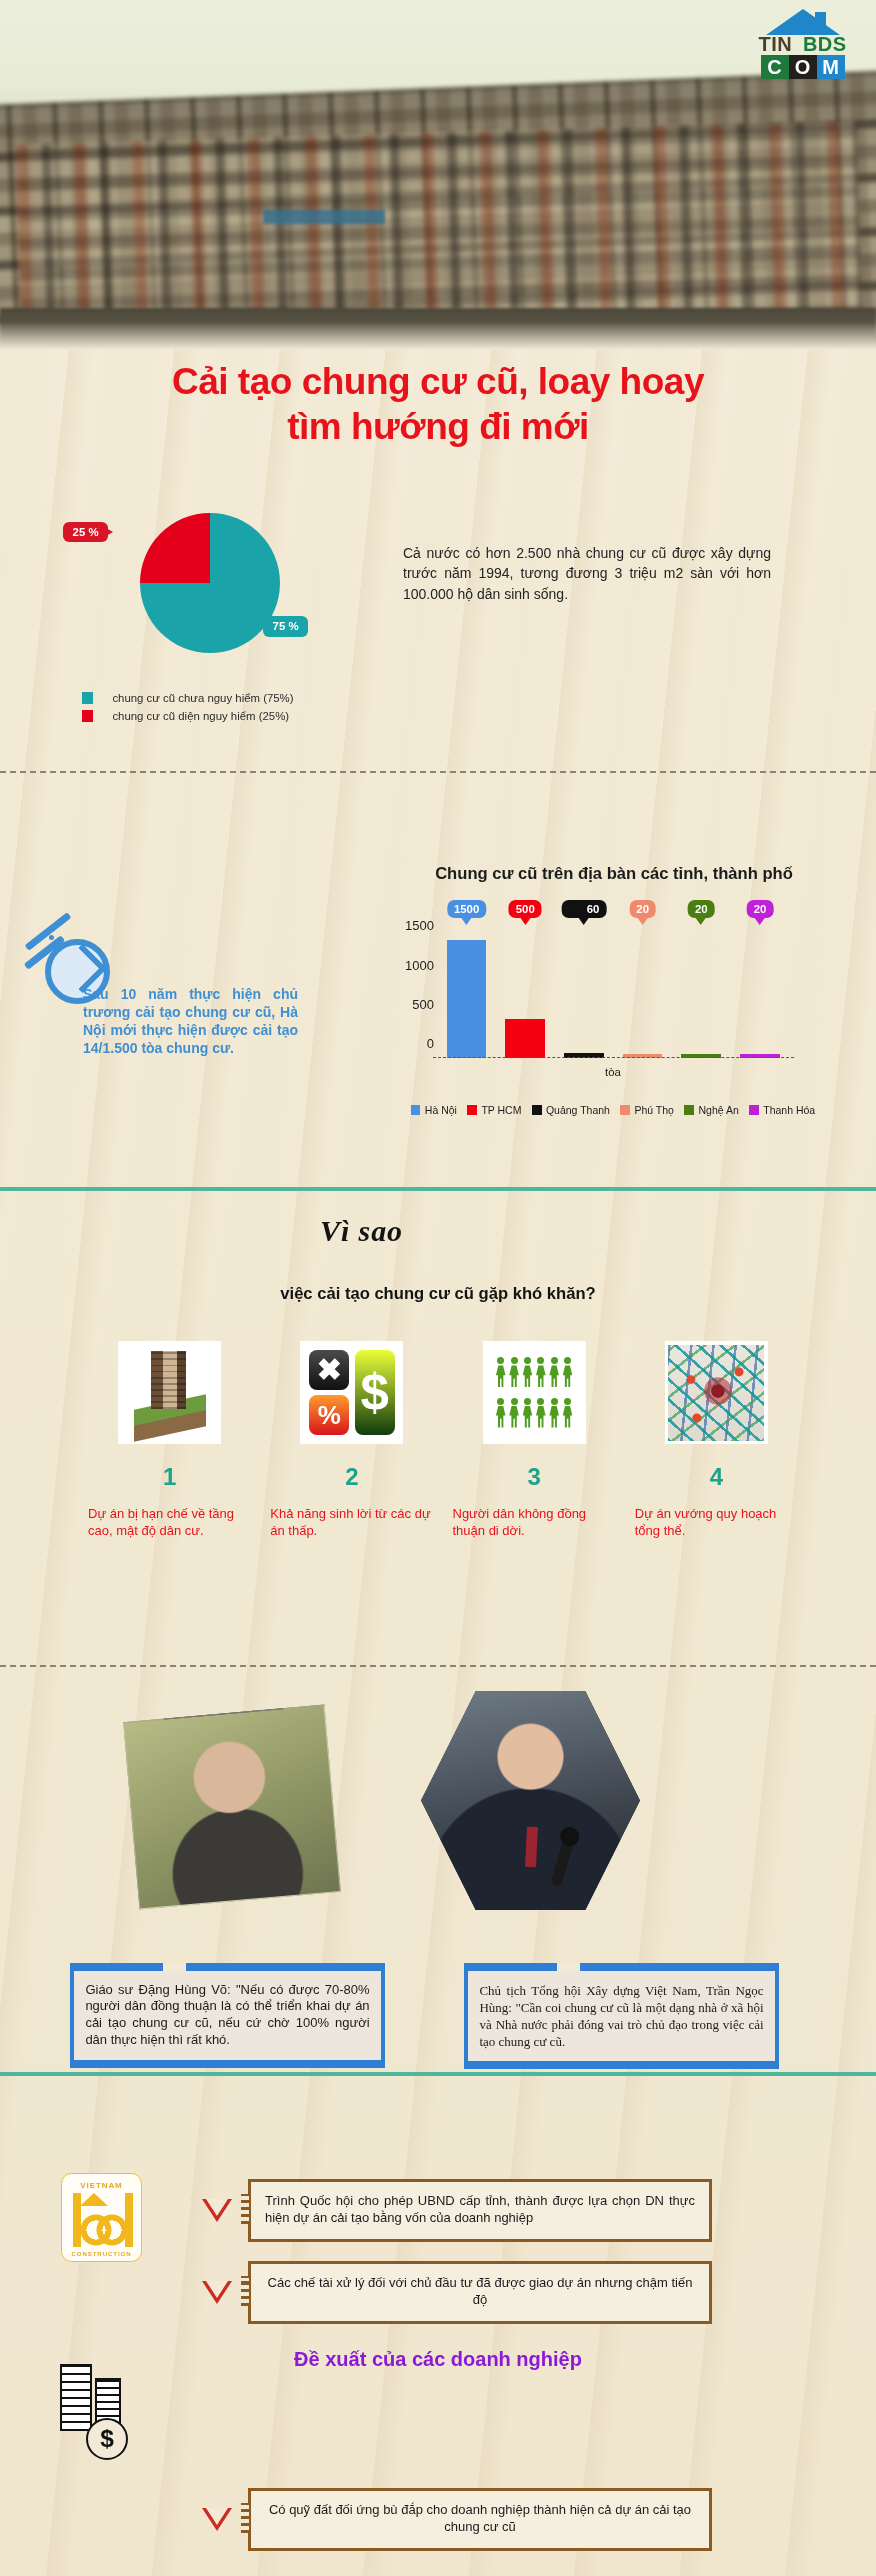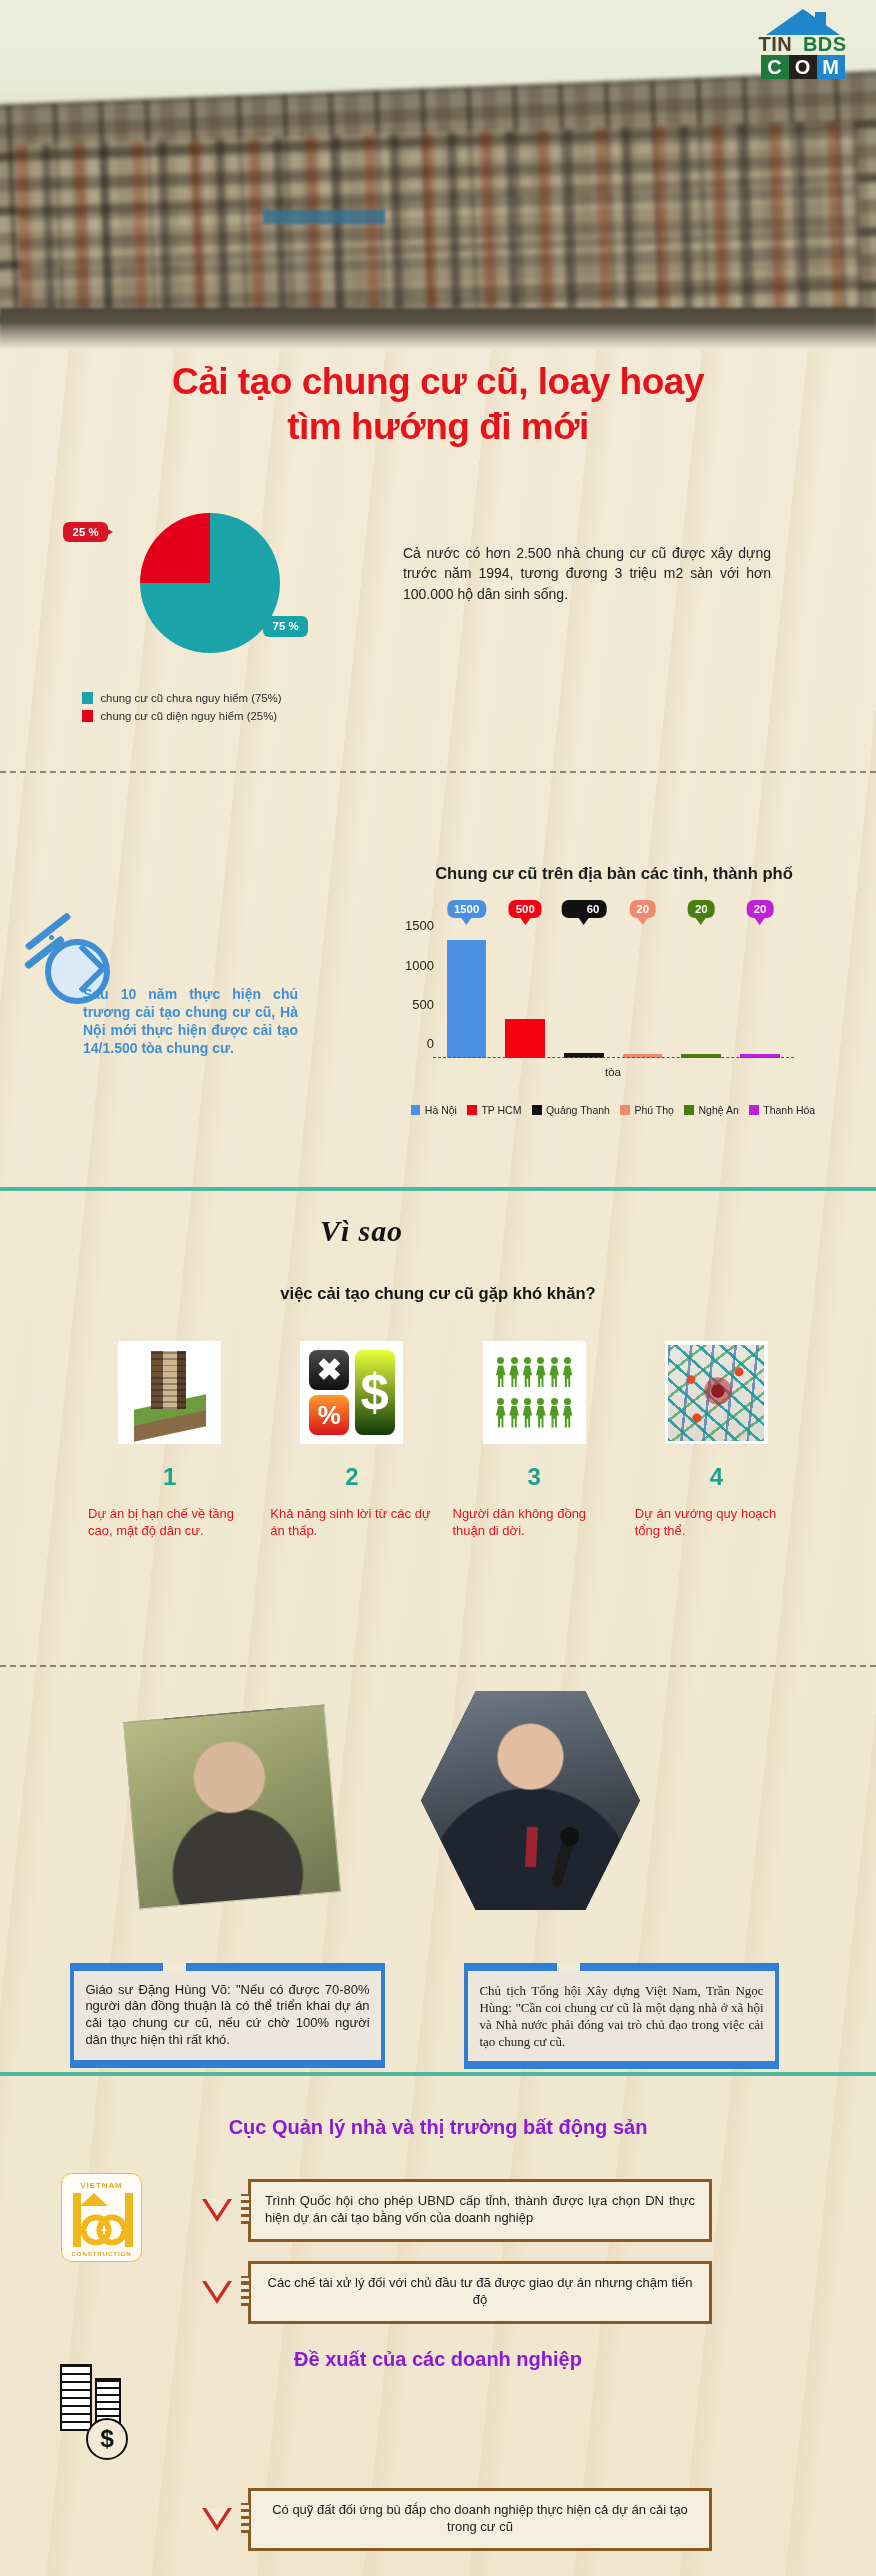--- a/index.html
+++ b/index.html
@@ -69,21 +69,21 @@
   .tag { position:absolute; padding:4.4px 9.6px; border-radius:6.1px; color:#fff;
     font:600 11.4px "Liberation Sans",sans-serif; white-space:nowrap; }
   .tag-red { background:#d71526; left:-42px; top:17.5px; }
   .tag-red:after { content:""; position:absolute; right:-5.3px; top:50%; margin-top:-4.4px;
     border-top:4.4px solid transparent; border-bottom:4.4px solid transparent; border-left:7px solid #d71526; }
   .tag-teal { background:#1aa3a8; left:158px; top:112px; }
   .tag-teal:after { content:""; position:absolute; left:-5.3px; top:50%; margin-top:-4.4px;
     border-top:4.4px solid transparent; border-bottom:4.4px solid transparent; border-right:7px solid #1aa3a8; }
 
   .legend { position:absolute; left:70px; top:692px; width:333px; }
-  .legend-row { display:flex; align-items:center; gap:7px; margin-bottom:6.1px;padding-left:12px; }
+  .legend-row { display:flex; align-items:center; gap:19px; margin-bottom:6.1px;padding-left:12px; }
   .legend-sw { width:11.4px; height:11.4px; flex:0 0 11.4px; }
   .legend-tx { font:11.4px "Liberation Sans",sans-serif; color:#2b2b2b; }
 
   .lead { position:absolute; left:403px; top:543px; width:368px;
     font:14px/1.45 "Liberation Sans",sans-serif; color:#232323; text-align:justify; }
 
   
   .dashed { position:absolute; left:0; width:876px; height:0;
     border-top:2.6px dashed #6b6255; opacity:.75; }
 
@@ -472,21 +472,20 @@
     <div class="q-bar-t"></div>
     <div class="q-gap"></div>
     <div class="q-inner">
       <div class="q2">Chủ tịch Tổng hội Xây dựng Việt Nam, Trần Ngọc Hùng: "Cần coi chung cư cũ là một dạng nhà ở xã hội và Nhà nước phải đóng vai trò chủ đạo trong việc cải tạo chung cư cũ.</div>
     </div>
     <div class="q-bar-b"></div>
   </div>
 
   <div class="grule" style="top:2072px"></div>
 
-  <div class="sec-head" style="top:2116px">Cục Quản lý nhà và thị trường bất động sản</div>
 
   <div class="vn-logo">
     <div class="vn-top">VIETNAM</div>
     <div class="vn-mark"></div>
     <div class="vn-roof"></div>
     <div class="vn-bot">CONSTRUCTION</div>
   </div>
 
   <div class="bullet" style="left:202px; top:2179px">
     <div class="tri"></div>
@@ -502,17 +501,17 @@
 
   <div class="bld-logo">
     <div class="bl-b1"></div>
     <div class="bl-b2"></div>
     <div class="bl-dollar">$</div>
   </div>
 
 
   <div class="bullet" style="left:202px; top:2488px">
     <div class="tri"></div>
-    <div class="framebox" style="text-align:center">Có quỹ đất đối ứng bù đắp cho doanh nghiệp thực hiện cả dự án cải tạo trong cư cũ</div>
+    <div class="framebox" style="text-align:center">Có quỹ đất đối ứng bù đắp cho doanh nghiệp thành hiện cả dự án cải tạo chung cư cũ</div>
   </div>
 
 </div>
 
 
 </body></html>

